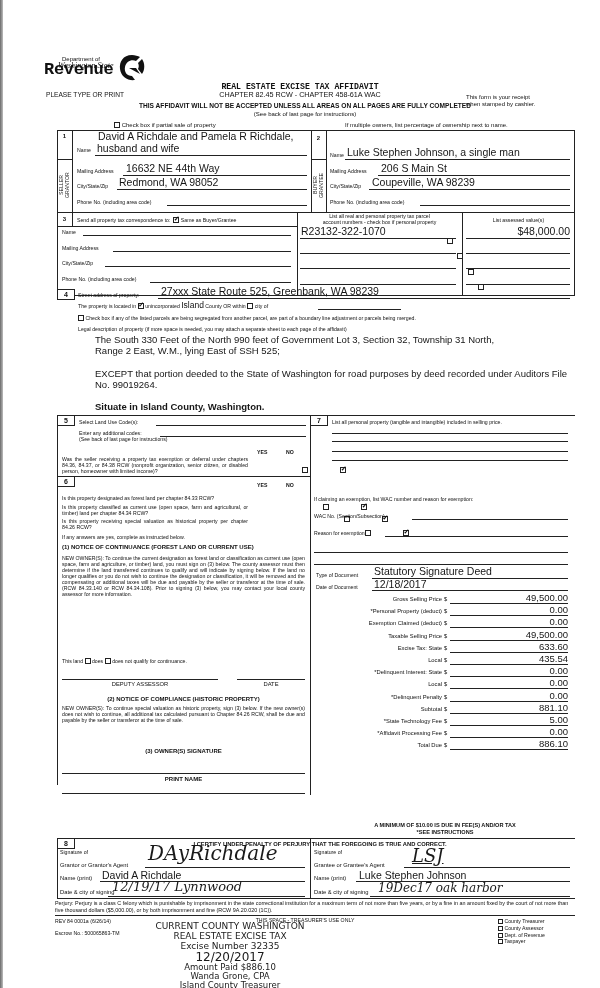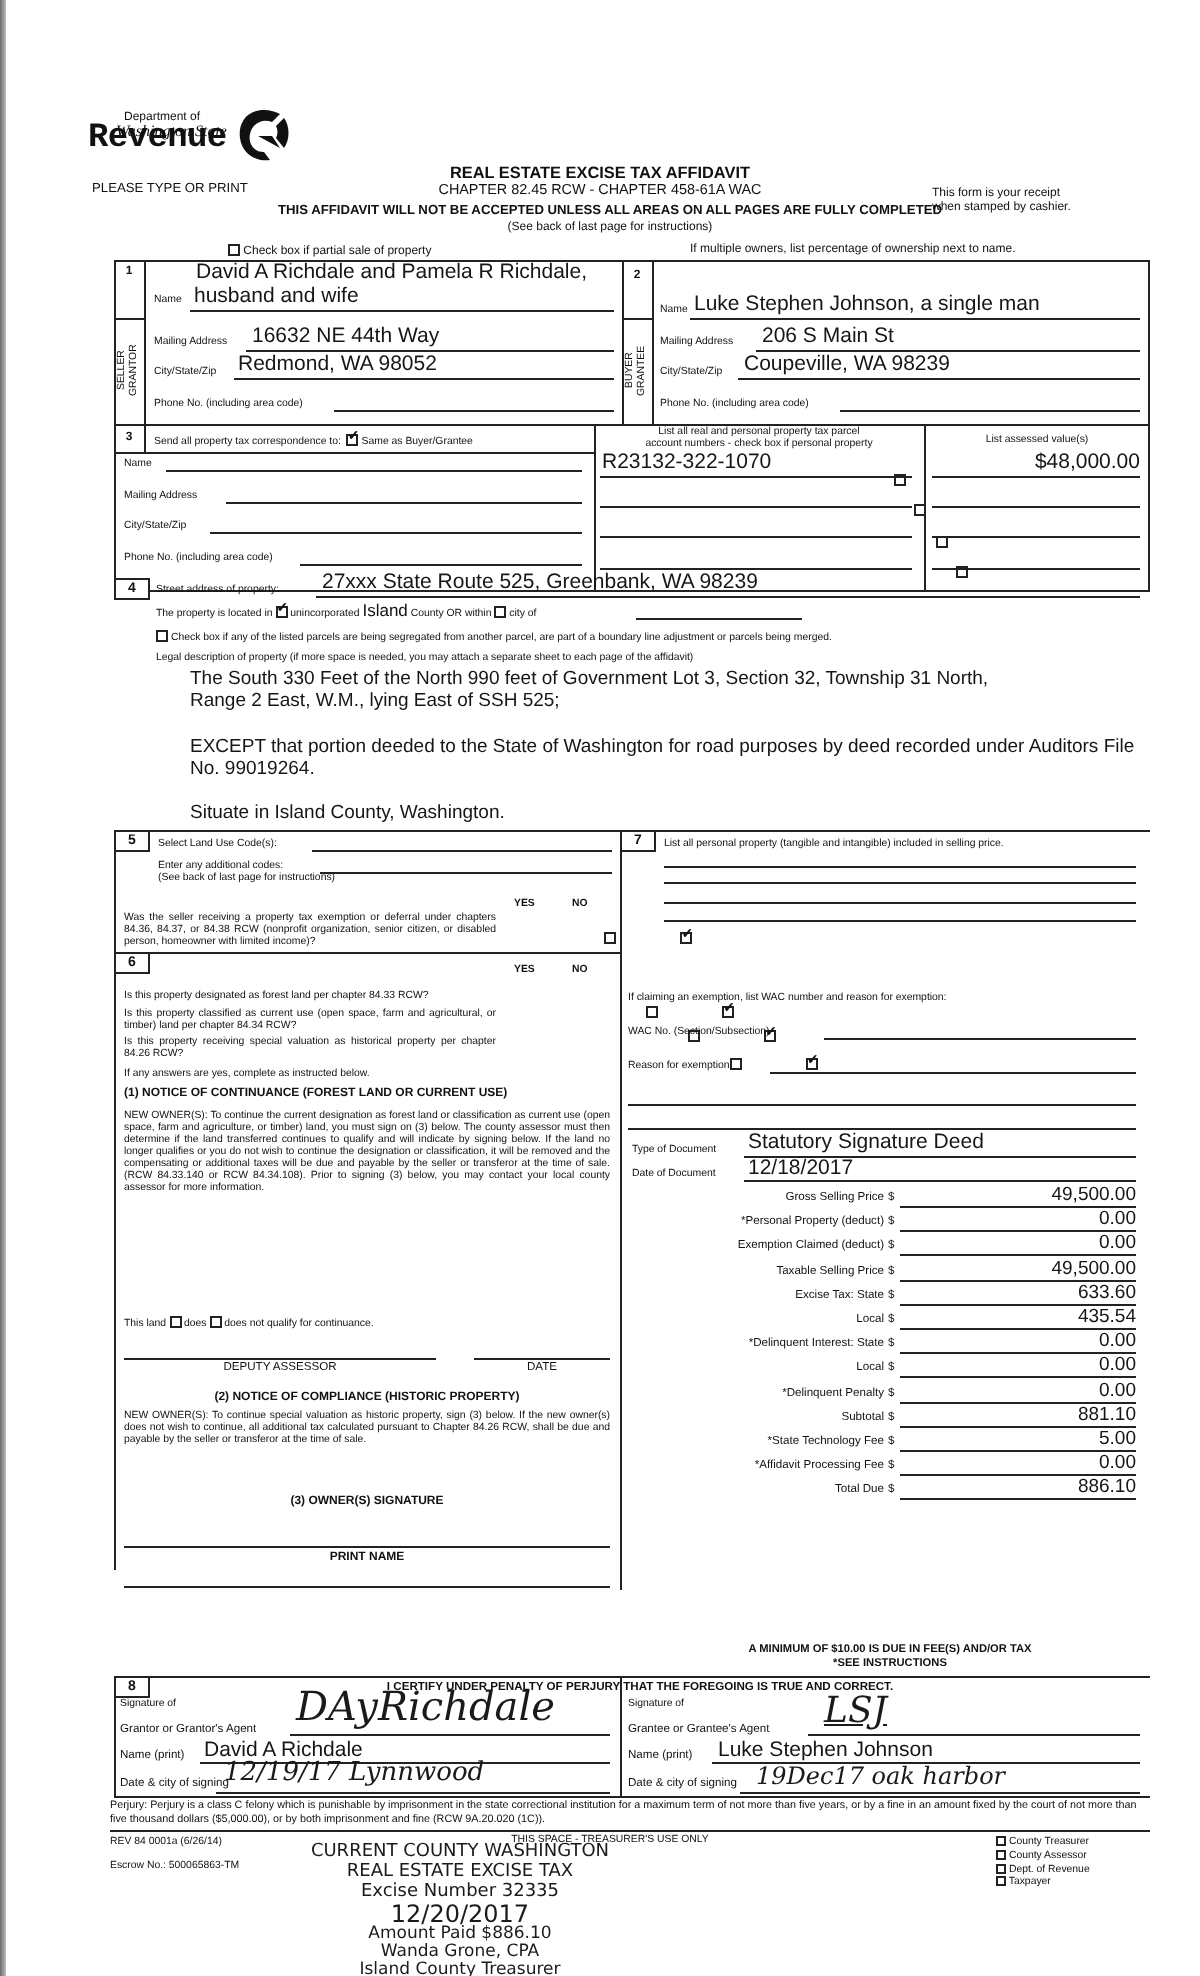--- a/index.html
+++ b/index.html
@@ -42,21 +42,21 @@
   <div class="abs logo-rev" style="left:0;top:9px;">Revenue</div>
   <div class="abs logo-ws" style="left:14px;top:8px;">Washington State</div>
   <svg class="abs" style="left:74px;top:0px;" width="28" height="30" viewBox="0 0 28 30">
     <path d="M14 2 C5 2 1 9 2 16 C3 24 10 28 17 27 L14 23 C9 23 6 19 7 14 C8 9 13 6 18 8 L22 4 C20 3 17 2 14 2 Z" fill="#111"></path>
     <path d="M24 6 C27 10 27 17 24 21 L20 16 C21 14 21 12 20 10 Z" fill="#111"></path>
     <path d="M11 15 L18 15 L22 21 Z" fill="#111"></path>
   </svg>
 </div>
 <div class="abs md" style="left:46px;top:91px;font-size:6.6px;">PLEASE TYPE OR PRINT</div>
 
-<div class="abs center" style="left:180px;top:82px;width:240px;font-size:8.2px;font-weight:bold;line-height:9px;">REAL ESTATE EXCISE TAX AFFIDAVIT</div>
+<div class="abs center" style="left:180px;top:82px;width:240px;font-size:8.2px;font-weight:bold;line-height:9px;font-family:Liberation Mono, monospace;">REAL ESTATE EXCISE TAX AFFIDAVIT</div>
 <div class="abs center" style="left:180px;top:91px;width:240px;font-size:7.2px;line-height:8px;">CHAPTER 82.45 RCW - CHAPTER 458-61A WAC</div>
 <div class="abs sm" style="left:466px;top:94px;">This form is your receipt</div>
 <div class="abs sm" style="left:466px;top:101px;">when stamped by cashier.</div>
 <div class="abs center b" style="left:60px;top:102px;width:490px;font-size:6.6px;line-height:8px;">THIS AFFIDAVIT WILL NOT BE ACCEPTED UNLESS ALL AREAS ON ALL PAGES ARE FULLY COMPLETED</div>
 <div class="abs center sm" style="left:60px;top:111px;width:490px;">(See back of last page for instructions)</div>
 
 <div class="row sm" style="left:114px;top:122px;">
   <span class="cb"></span>
   <span>Check box if partial sale of property</span>
 </div>
@@ -162,21 +162,21 @@
 <div class="hl" style="left:318px;top:309px;width:83px;"></div>
 <div class="row tiny" style="left:78px;top:315px;">
   <span class="cb"></span>
   <span>Check box if any of the listed parcels are being segregated from another parcel, are part of a boundary line adjustment or parcels being merged.</span>
 </div>
 <div class="abs tiny" style="left:78px;top:326px;">Legal description of property (if more space is needed, you may attach a separate sheet to each page of the affidavit)</div>
 <div class="abs fill-sm" style="left:95px;top:335px;">The South 330 Feet of the North 990 feet of Government Lot 3, Section 32, Township 31 North,</div>
 <div class="abs fill-sm" style="left:95px;top:346px;">Range 2 East, W.M., lying East of SSH 525;</div>
 <div class="abs fill-sm" style="left:95px;top:369px;">EXCEPT that portion deeded to the State of Washington for road purposes by deed recorded under Auditors File</div>
 <div class="abs fill-sm" style="left:95px;top:380px;">No. 99019264.</div>
-<div class="abs fill-sm" style="left:95px;top:402px;">Situate in Island County, Washington.</div>
+<div class="abs fill-sm" style="left:95px;top:402px;font-weight:bold;">Situate in Island County, Washington.</div>
 
 
 <div class="vl" style="left:57px;top:415px;height:370px;"></div>
 <div class="vl" style="left:310px;top:415px;height:380px;"></div>
 <div class="hl" style="left:57px;top:415px;width:518px;"></div>
 
 <div class="numbox" style="left:57px;top:415px;">5</div>
 <div class="abs tiny" style="left:79px;top:419px;">Select Land Use Code(s):</div>
 <div class="hl" style="left:156px;top:425px;width:150px;"></div>
 <div class="abs tiny" style="left:79px;top:430px;">Enter any additional codes:</div>

